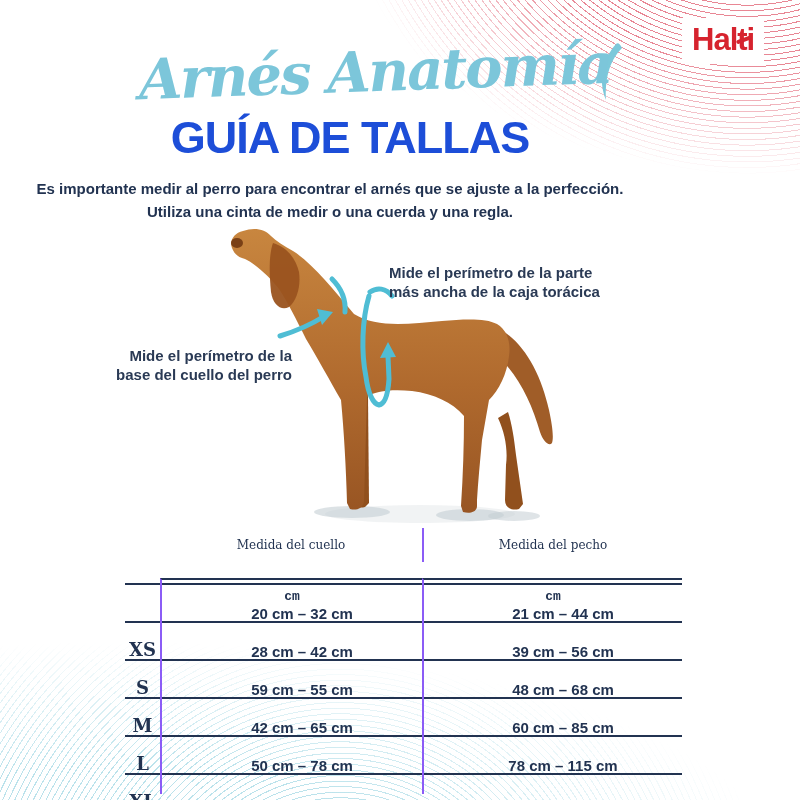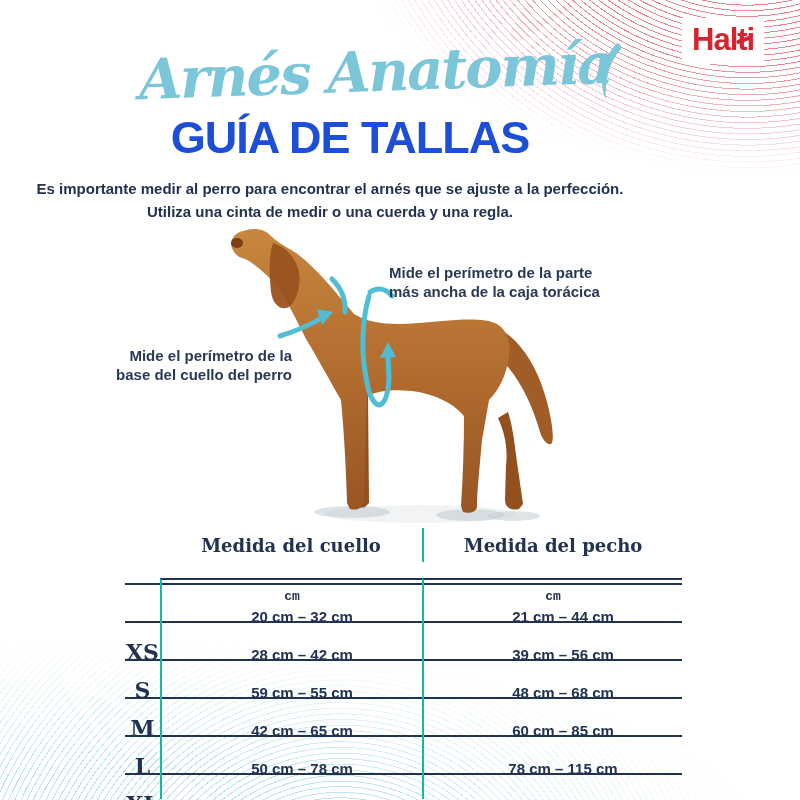--- a/index.html
+++ b/index.html
@@ -33,30 +33,30 @@
   .note{position:absolute;font-size:15px;font-weight:600;line-height:19px;color:#2a3a55;}
   .note-chest{left:389px;top:263px;width:240px;text-align:left;}
   .note-neck{left:100px;top:346px;width:192px;text-align:right;}
   
   .diagram-svg{position:absolute;left:0;top:0;width:800px;height:800px;pointer-events:none;}
   
   .sizetable{position:absolute;left:125px;top:528px;width:557px;}
   .t-grid{display:grid;grid-template-columns:35px 262px 260px;}
   .t-headrow{height:34px;}
   .t-headrow .hcell{display:flex;align-items:center;justify-content:center;height:100%;
-    font-family:"DejaVu Serif",serif;font-weight:bold;font-size:18px;color:#223351;}
-  .bl{border-left:2px solid #14b8a6;}
+    font-family:"DejaVu Serif",serif;font-weight:normal;font-size:12px;color:#223351;}
+  .bl{border-left:2px solid #8b5cf6;}
   .bt{border-top:2px solid #223351;}
   .t-unitrow{height:21px;}
   .t-unitrow .ucell{display:flex;align-items:center;justify-content:center;height:100%;
     font-family:Liberation Mono, monospace;font-weight:bold;font-size:13px;margin-top:16px;}
   .t-datarow{height:36px;border-top:2px solid #223351;}
   .t-datarow:last-child{border-bottom:2px solid #223351;}
   .t-datarow .scell{display:flex;align-items:center;justify-content:center;height:100%;
-    font-family:"DejaVu Serif",serif;font-weight:bold;font-size:22px;margin-top:36px;}
+    font-family:"DejaVu Serif",serif;font-weight:bold;font-size:18px;margin-top:36px;}
   .t-datarow .vcell{display:flex;align-items:center;justify-content:center;height:100%;
     font-size:15px;font-weight:600;padding-left:20px;}
 </style>
 </head>
 <body>
 
 <div id="page">
 
   <div class="red-pattern"></div>
   <div class="teal-pattern"></div>

